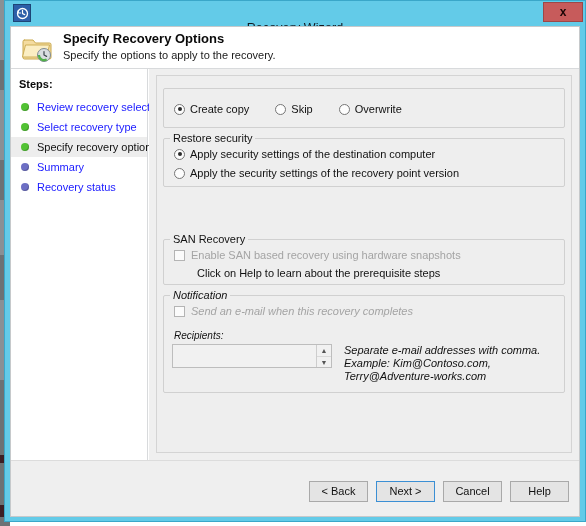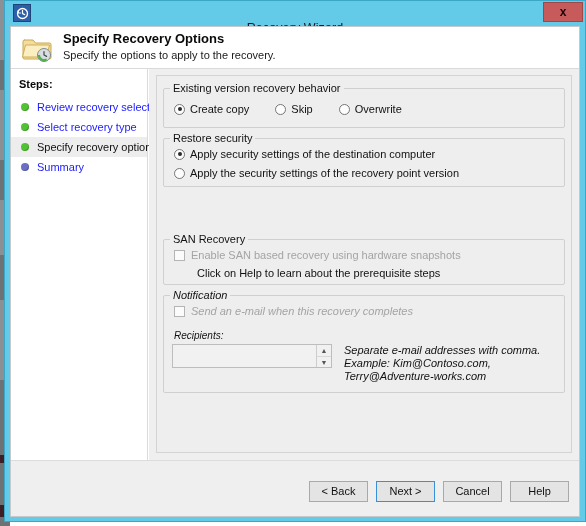--- a/index.html
+++ b/index.html
@@ -402,28 +402,31 @@
           <span class="slabel">Select recovery type</span>
         </div>
         <div class="step current">
           <span class="bullet done"></span>
           <span class="slabel">Specify recovery options</span>
         </div>
         <div class="step">
           <span class="bullet future"></span>
           <span class="slabel">Summary</span>
         </div>
+        <div class="step">
+          <span class="bullet future"></span>
+          <span class="slabel">Recovery status</span>
+        </div>
       </div>
     </div>
 
     <div class="main">
       <div class="panel">
 
         <div class="group" style="top:12px; height:40px;">
-          <div class="gtitle">Existing version recovery behavior</div>
           <div style="position:absolute; left:10px; top:14px; display:flex; gap:26px;">
             <span class="radio checked">
               <span class="rdot"></span>
               <span>Create copy</span>
             </span>
             <span class="radio">
               <span class="rdot"></span>
               <span>Skip</span>
             </span>
             <span class="radio">

